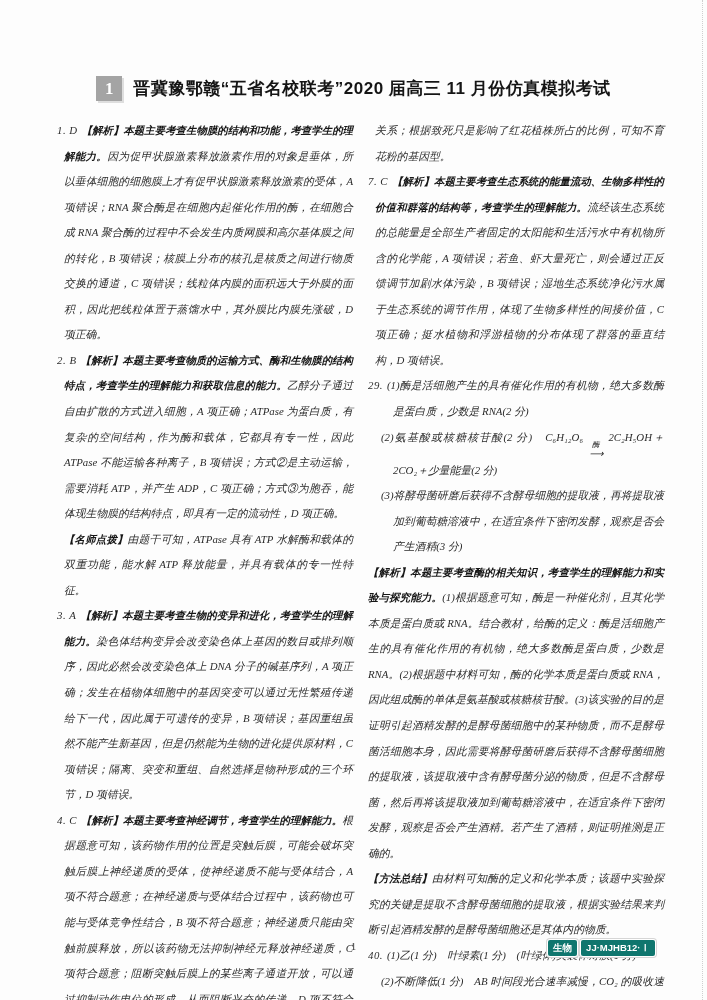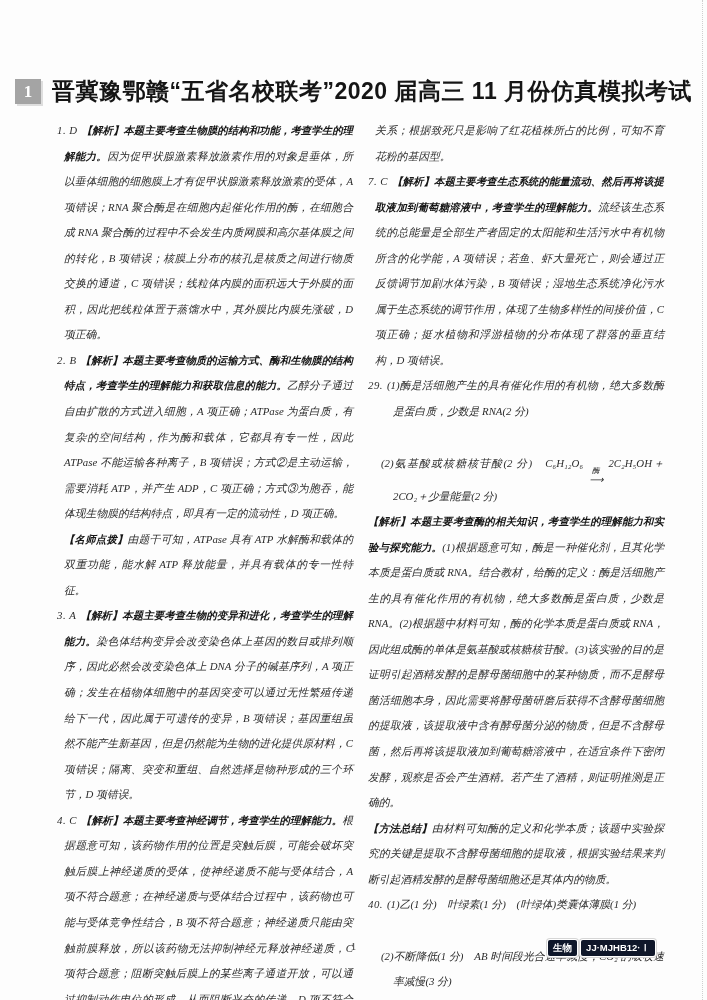--- a/index.html
+++ b/index.html
@@ -21,40 +21,40 @@
     display:flex;justify-content:center;align-items:center;gap:11px;
   }
   .badge1{
     display:inline-flex;align-items:center;justify-content:center;
     width:26px;height:25px;
     background:#a4a4a4;color:#ffffff;
     font-family:"Liberation Serif",serif;font-weight:bold;font-size:17px;
     box-shadow:2px 2px 0 #dedede;
   }
   .title{
-    margin:0;font-size:23px;font-weight:700;color:#151515;
+    margin:0;font-size:17px;font-weight:700;color:#151515;
     font-family:"Liberation Sans",sans-serif;
     letter-spacing:0.5px;white-space:nowrap;
   }
   
   .cols{
     position:absolute;top:118px;left:57px;right:45px;
     display:flex;gap:15px;
   }
   .col{
     width:296px;flex:0 0 296px;
     font-size:10.8px;line-height:25.55px;
     text-align:justify;text-justify:inter-ideograph;
     color:#2b2b2b;
   }
   .para{position:relative;margin:0;font-style:italic;}
   .para.item{padding-left:7px;text-indent:-7px;}
   .para.note{padding-left:7px;text-indent:0;}
   .para.flush{padding-left:0;text-indent:0;}
-  .para.sub{padding-left:25px;text-indent:-12px;margin-top:26px;}
+  .para.sub{padding-left:25px;text-indent:-12px;}
   .para.subfirst{padding-left:25px;text-indent:-25px;}
   .num{letter-spacing:0.5px;padding-right:4px;}
   .b{
     font-family:"Liberation Sans",sans-serif;
     font-weight:700;color:#161616;font-size:10.4px;
   }
   
   .overarrow{
     display:inline-flex;flex-direction:column;align-items:center;
     vertical-align:-6px;line-height:normal;text-indent:0;
@@ -66,21 +66,21 @@
   .footer{position:absolute;left:0;bottom:38px;width:100%;height:22px;}
   .pagenum{
     position:absolute;left:0;right:0;text-align:center;
     font-size:11px;color:#3a3a3a;font-family:"Liberation Serif",serif;
   }
   .badges{
     position:absolute;right:52px;top:0;
     display:flex;gap:4px;align-items:center;
   }
   .fb{
-    background:#0f172a;color:#ffffff;
+    background:#0f766e;color:#ffffff;
     font-size:9.5px;line-height:1;
     padding:3px 5px;border-radius:2px;
     font-family:"Liberation Sans",sans-serif;font-weight:700;
     box-shadow:0 0 0 1px #fff, 0 0 0 2px #d6d6d6;
   }
 </style>
 </head>
 <body>
 
 <div class="page">
@@ -93,26 +93,27 @@
   <div class="cols">
     <div class="col">
         <div class="para item"><span class="num">1. D</span><span class="b">【解析】本题主要考查生物膜的结构和功能，考查学生的理解能力。</span><span>因为促甲状腺激素释放激素作用的对象是垂体，所以垂体细胞的细胞膜上才有促甲状腺激素释放激素的受体，A 项错误；RNA 聚合酶是在细胞内起催化作用的酶，在细胞合成 RNA 聚合酶的过程中不会发生内质网膜和高尔基体膜之间的转化，B 项错误；核膜上分布的核孔是核质之间进行物质交换的通道，C 项错误；线粒体内膜的面积远大于外膜的面积，因此把线粒体置于蒸馏水中，其外膜比内膜先涨破，D 项正确。</span></div>
         <div class="para item"><span class="num">2. B</span><span class="b">【解析】本题主要考查物质的运输方式、酶和生物膜的结构特点，考查学生的理解能力和获取信息的能力。</span><span>乙醇分子通过自由扩散的方式进入细胞，A 项正确；ATPase 为蛋白质，有复杂的空间结构，作为酶和载体，它都具有专一性，因此 ATPase 不能运输各种离子，B 项错误；方式②是主动运输，需要消耗 ATP，并产生 ADP，C 项正确；方式③为胞吞，能体现生物膜的结构特点，即具有一定的流动性，D 项正确。</span></div>
         <div class="para note"><span class="b">【名师点拨】</span><span>由题干可知，ATPase 具有 ATP 水解酶和载体的双重功能，能水解 ATP 释放能量，并具有载体的专一性特征。</span></div>
         <div class="para item"><span class="num">3. A</span><span class="b">【解析】本题主要考查生物的变异和进化，考查学生的理解能力。</span><span>染色体结构变异会改变染色体上基因的数目或排列顺序，因此必然会改变染色体上 DNA 分子的碱基序列，A 项正确；发生在植物体细胞中的基因突变可以通过无性繁殖传递给下一代，因此属于可遗传的变异，B 项错误；基因重组虽然不能产生新基因，但是仍然能为生物的进化提供原材料，C 项错误；隔离、突变和重组、自然选择是物种形成的三个环节，D 项错误。</span></div>
         <div class="para item"><span class="num">4. C</span><span class="b">【解析】本题主要考查神经调节，考查学生的理解能力。</span><span>根据题意可知，该药物作用的位置是突触后膜，可能会破坏突触后膜上神经递质的受体，使神经递质不能与受体结合，A 项不符合题意；在神经递质与受体结合过程中，该药物也可能与受体竞争性结合，B 项不符合题意；神经递质只能由突触前膜释放，所以该药物无法抑制神经元释放神经递质，C 项符合题意；阻断突触后膜上的某些离子通道开放，可以通过抑制动作电位的形成，从而阻断兴奋的传递，D 项不符合题意。</span></div>
       </div>
     <div class="col">
         <div class="para note"><span>关系；根据致死只是影响了红花植株所占的比例，可知不育花粉的基因型。</span></div>
-        <div class="para item"><span class="num">7. C</span><span class="b">【解析】本题主要考查生态系统的能量流动、然后再将该提取液加到葡萄糖溶液中，考查学生的理解能力。</span><span>流经该生态系统的总能量是全部生产者固定的太阳能和生活污水中有机物所含的化学能，A 项错误；若鱼、虾大量死亡，则会通过正反馈调节加剧水体污染，B 项错误；湿地生态系统净化污水属于生态系统的调节作用，体现了生物多样性的间接价值，C 项正确；挺水植物和浮游植物的分布体现了群落的垂直结构，D 项错误。</span></div>
+        <div class="para item"><span class="num">7. C</span><span class="b">【解析】本题主要考查生态系统的能量流动、生物多样性的价值和群落的结构等，考查学生的理解能力。</span><span>流经该生态系统的总能量是全部生产者固定的太阳能和生活污水中有机物所含的化学能，A 项错误；若鱼、虾大量死亡，则会通过正反馈调节加剧水体污染，B 项错误；湿地生态系统净化污水属于生态系统的调节作用，体现了生物多样性的间接价值，C 项正确；挺水植物和浮游植物的分布体现了群落的垂直结构，D 项错误。</span></div>
         <div class="para subfirst"><span class="num">29.</span><span>(1)酶是活细胞产生的具有催化作用的有机物，绝大多数酶是蛋白质，少数是 RNA(2 分)</span></div>
         <div class="para sub"><span>(2)氨基酸或核糖核苷酸(2 分)　C₆H₁₂O₆ </span><span class="overarrow">
             <span class="oa-top">酶</span>
             <span class="oa-bot">⟶</span>
           </span><span> 2C₂H₅OH＋2CO₂＋少量能量(2 分)</span></div>
+        <div class="para sub"><span>(3)将酵母菌研磨后获得不含酵母细胞的提取液，再将提取液加到葡萄糖溶液中，在适宜条件下密闭发酵，观察是否会产生酒精(3 分)</span></div>
         <div class="para flush"><span class="b">【解析】本题主要考查酶的相关知识，考查学生的理解能力和实验与探究能力。</span><span>(1)根据题意可知，酶是一种催化剂，且其化学本质是蛋白质或 RNA。结合教材，给酶的定义：酶是活细胞产生的具有催化作用的有机物，绝大多数酶是蛋白质，少数是 RNA。(2)根据题中材料可知，酶的化学本质是蛋白质或 RNA，因此组成酶的单体是氨基酸或核糖核苷酸。(3)该实验的目的是证明引起酒精发酵的是酵母菌细胞中的某种物质，而不是酵母菌活细胞本身，因此需要将酵母菌研磨后获得不含酵母菌细胞的提取液，该提取液中含有酵母菌分泌的物质，但是不含酵母菌，然后再将该提取液加到葡萄糖溶液中，在适宜条件下密闭发酵，观察是否会产生酒精。若产生了酒精，则证明推测是正确的。</span></div>
         <div class="para flush"><span class="b">【方法总结】</span><span>由材料可知酶的定义和化学本质；该题中实验探究的关键是提取不含酵母菌细胞的提取液，根据实验结果来判断引起酒精发酵的是酵母菌细胞还是其体内的物质。</span></div>
         <div class="para subfirst"><span class="num">40.</span><span>(1)乙(1 分)　叶绿素(1 分)　(叶绿体)类囊体薄膜(1 分)</span></div>
         <div class="para sub"><span>(2)不断降低(1 分)　AB 时间段光合速率减慢，CO₂ 的吸收速率减慢(3 分)</span></div>
       </div>
   </div>
 
   <div class="footer">
     <span class="pagenum">1</span>
     <span class="badges">

